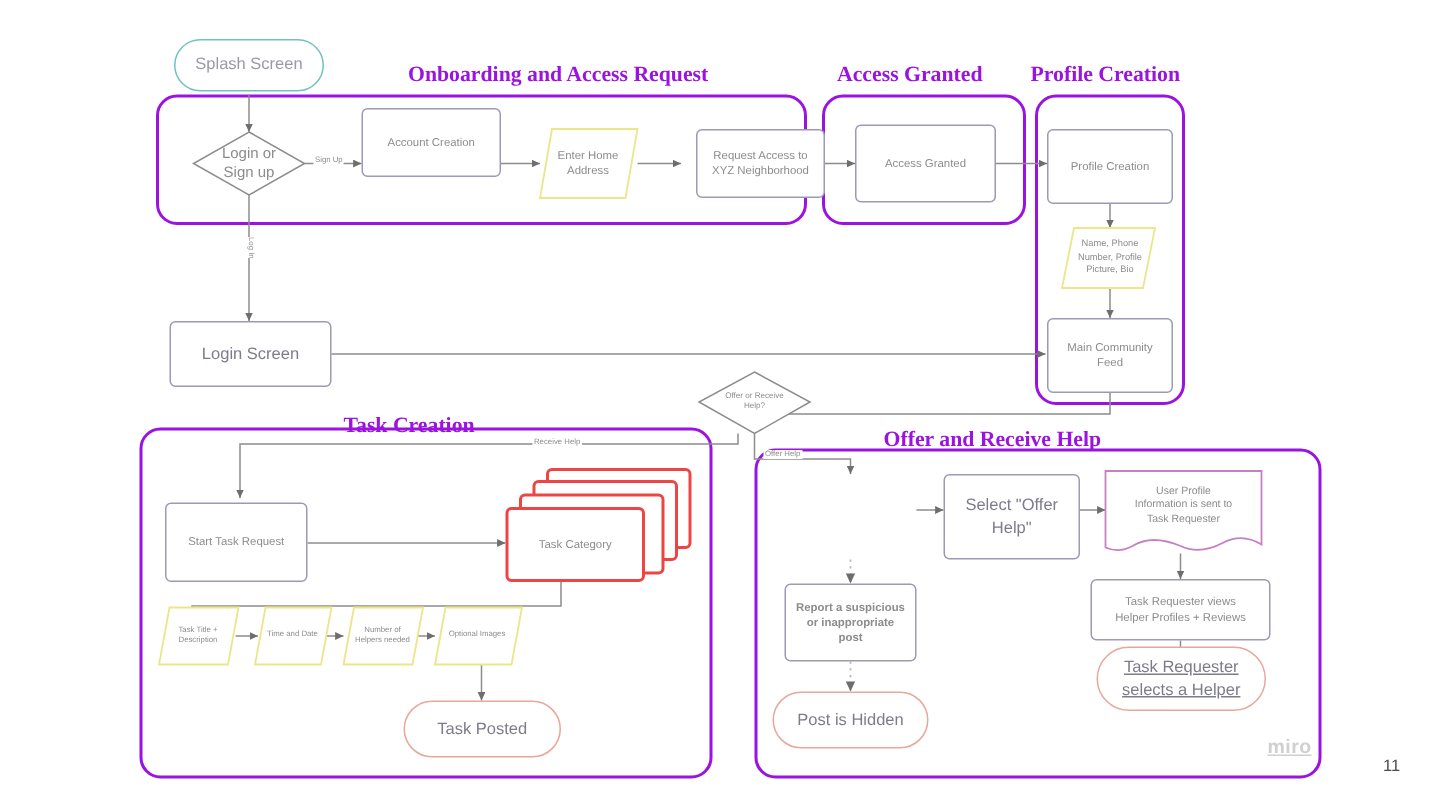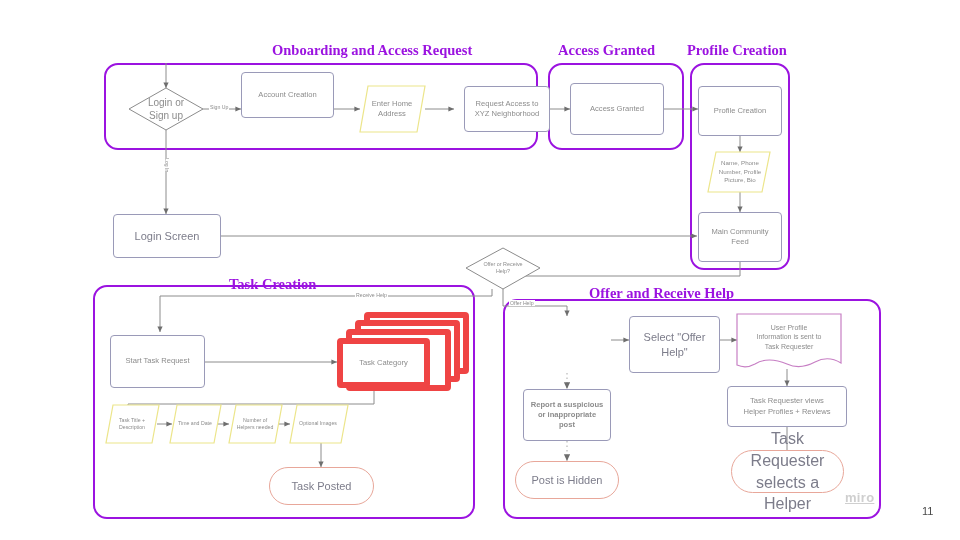--- a/index.html
+++ b/index.html
@@ -20,21 +20,21 @@
   .pill-red{border:1.4px solid #e8a79a;border-radius:22px;color:#7c7c8a;font-size:11px;}
   .diamond-lbl{position:absolute;color:#8c8c8c;font-size:6.6px;text-align:center;
                line-height:1.3;display:flex;align-items:center;justify-content:center;}
   .group{position:absolute;box-sizing:border-box;border:2.6px solid #9b13e0;border-radius:14px;}
   .grp-title{position:absolute;color:#9b13e0;font-family:"Liberation Serif",serif;
              font-weight:bold;font-size:14.5px;white-space:nowrap;}
   .edge-lbl{position:absolute;color:#8c8c8c;font-size:5.2px;background:#fff;
             padding:0 1px;white-space:nowrap;}
   .edge-lbl.vert{writing-mode:vertical-rl;}
   .stack{position:absolute;}
-  .stack .card{position:absolute;border:6px solid #ef4444;border-radius:4px;background:#fff;}
+  .stack .card{position:absolute;border:2px solid #ef4444;border-radius:4px;background:#fff;}
   .watermark{position:absolute;color:#cfcfcf;font-size:13px;font-weight:bold;letter-spacing:.3px;}
   .pagenum{position:absolute;color:#4a4a4a;font-size:11px;}
 </style>
 </head>
 <body>
 
 <div id="canvas">
 
   <div class="group" style="left:104px;top:63px;width:434px;height:87px;"></div>
   <div class="group" style="left:548px;top:63px;width:136px;height:87px;"></div>
@@ -106,20 +106,21 @@
 
       <path d="M567,441 L567,461"></path>
     </g>
   </svg>
 
   <div class="edge-lbl" style="left:209px;top:104px;">Sign Up</div>
   <div class="edge-lbl vert" style="left:163px;top:158px;">Log In</div>
   <div class="edge-lbl" style="left:355px;top:292px;">Receive Help</div>
   <div class="edge-lbl" style="left:509px;top:300px;">Offer Help</div>
 
+  <div class="node pill-teal" style="left:116px;top:26px;width:100px;height:35px;">Splash Screen</div>
 
   <svg class="layer">
     <polygon points="166,88 203,109 166,130 129,109" fill="#fff" stroke="#8c8c8c" stroke-width="1"></polygon>
     <polygon points="503,248 540,268 503,289 466,268" fill="#fff" stroke="#8c8c8c" stroke-width="1"></polygon>
   </svg>
   <div class="diamond-lbl" style="left:134px;top:96px;width:64px;height:26px;white-space:pre-line;font-size:10px;">Login or
 Sign up</div>
   <div class="diamond-lbl" style="left:473px;top:257px;width:60px;height:22px;white-space:pre-line;font-size:5.4px;">Offer or Receive
 Help?</div>
 
@@ -183,19 +184,19 @@
 
   <div class="node rect" style="left:523px;top:389px;width:88px;height:52px;white-space:pre-line;font-weight:bold;">Report a suspicious
 or inappropriate
 post</div>
 
   <div class="node pill-red" style="left:515px;top:461px;width:104px;height:38px;">Post is Hidden</div>
 
   <div class="node rect" style="left:727px;top:386px;width:120px;height:41px;white-space:pre-line;">Task Requester views
 Helper Profiles + Reviews</div>
 
-  <div class="node pill-red" style="left:731px;top:450px;width:113px;height:43px;white-space:pre-line;font-size:16px;">Task Requester
+  <div class="node pill-red" style="left:731px;top:431px;width:113px;height:43px;white-space:pre-line;font-size:11px;text-decoration:underline;">Task Requester
 selects a Helper</div>
 
   <div class="watermark" style="left:845px;top:490px;text-decoration:underline;">miro</div>
   <div class="pagenum" style="left:922px;top:505px;">11</div>
 
 </div>
 
 </body></html>

